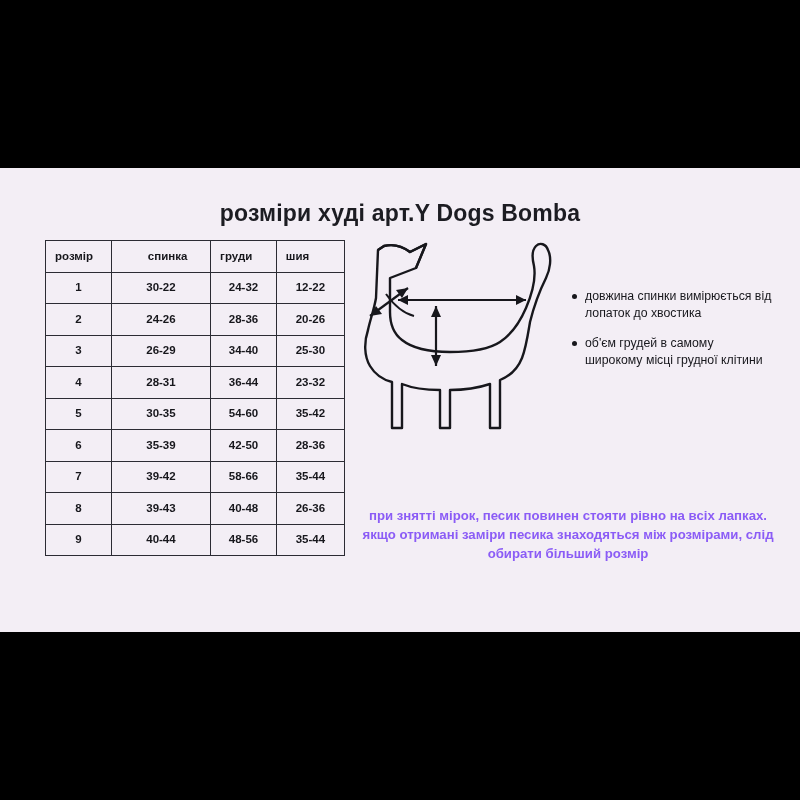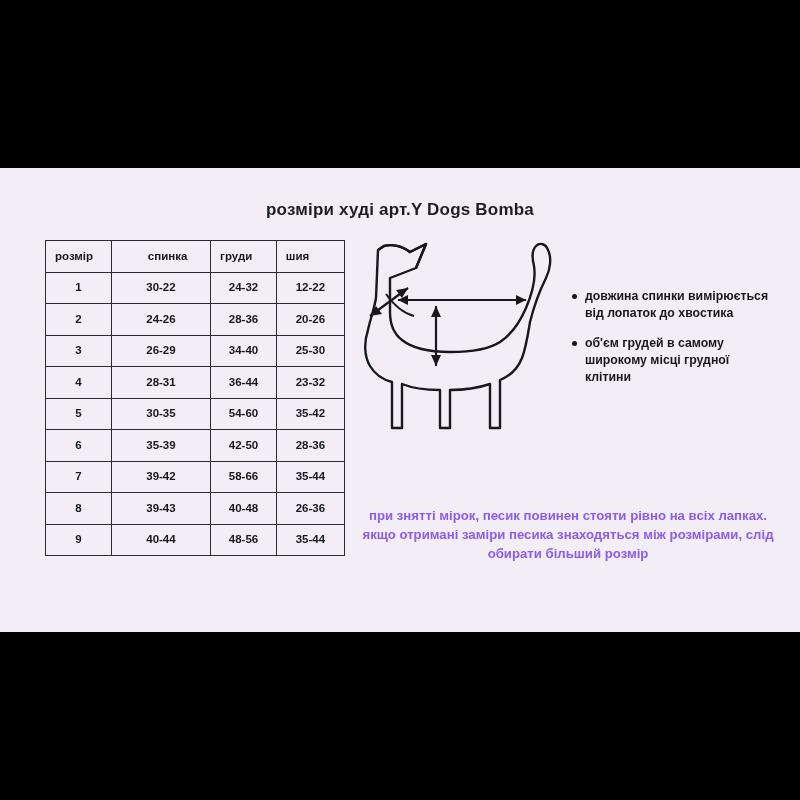--- a/index.html
+++ b/index.html
@@ -20,21 +20,21 @@
     width: 800px;
     height: 464px;
     background: #f3eef5;
   }
   .title {
     position: absolute;
     left: 0;
     top: 32px;
     width: 800px;
     text-align: center;
-    font-size: 17px;
+    font-size: 23px;
     font-weight: bold;
     color: #1c1c22;
     letter-spacing: 0.2px;
   }
   
   table.size-table {
     position: absolute;
     left: 45px;
     top: 72px;
     width: 300px;
@@ -89,21 +89,21 @@
     border-radius: 50%;
     background: #17171c;
     margin-top: 6px;
     margin-right: 8px;
     flex: 0 0 auto;
   }
   .bullet-text {
     font-size: 12.3px;
     line-height: 1.38;
     color: #17171c;
-    font-weight: bold;
+    font-weight: normal;
   }
   
   .footer-note {
     position: absolute;
     left: 358px;
     top: 338px;
     width: 420px;
     text-align: center;
     font-size: 13.2px;
     line-height: 1.45;

